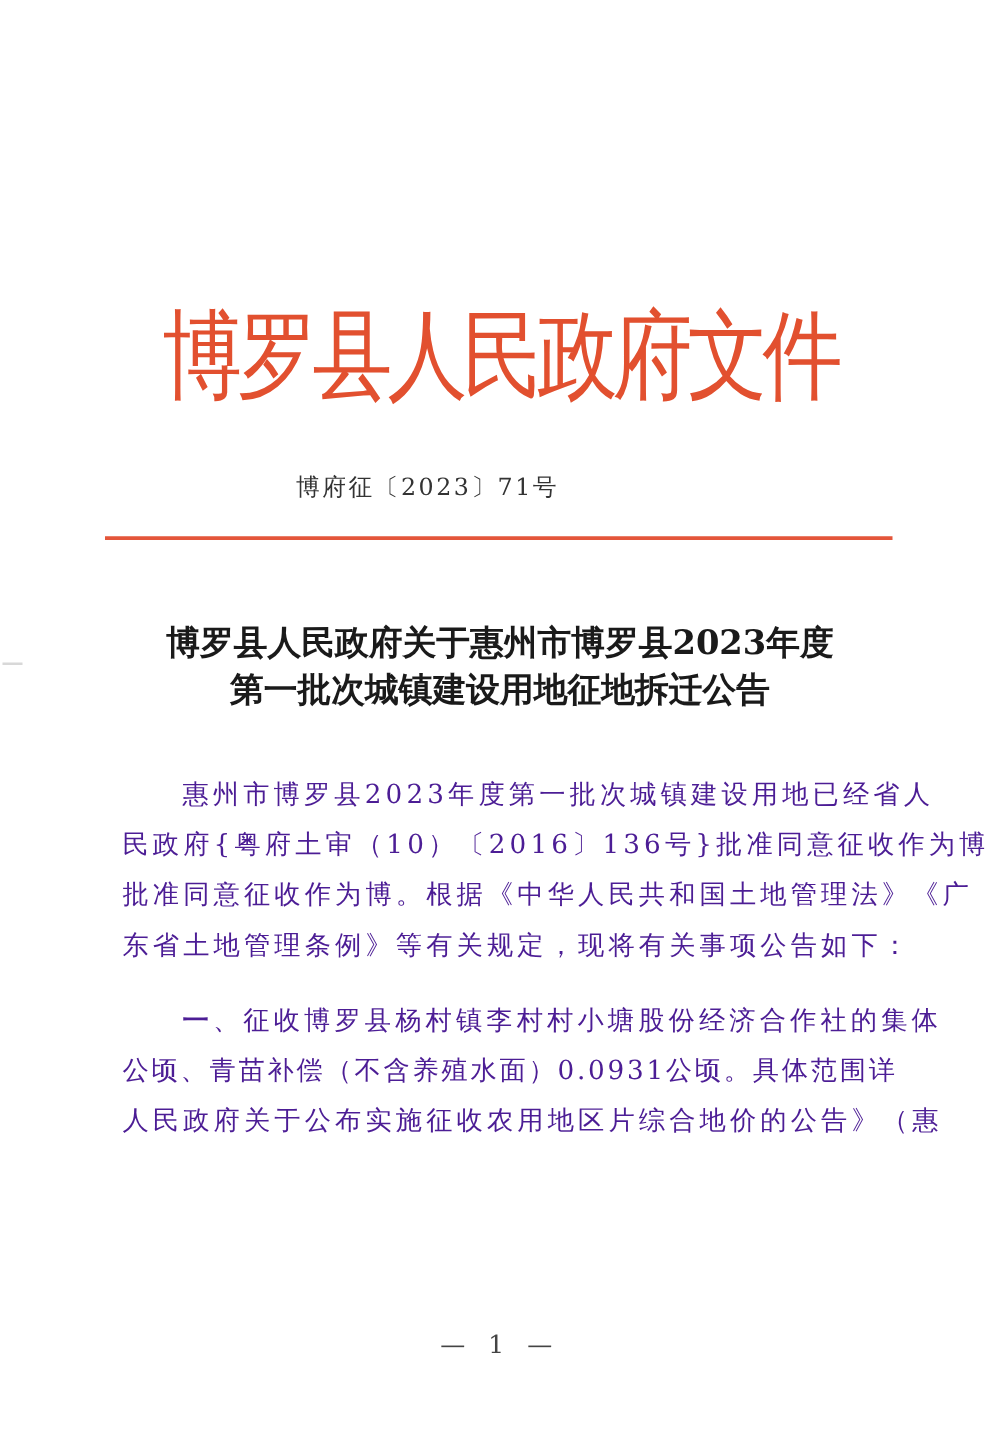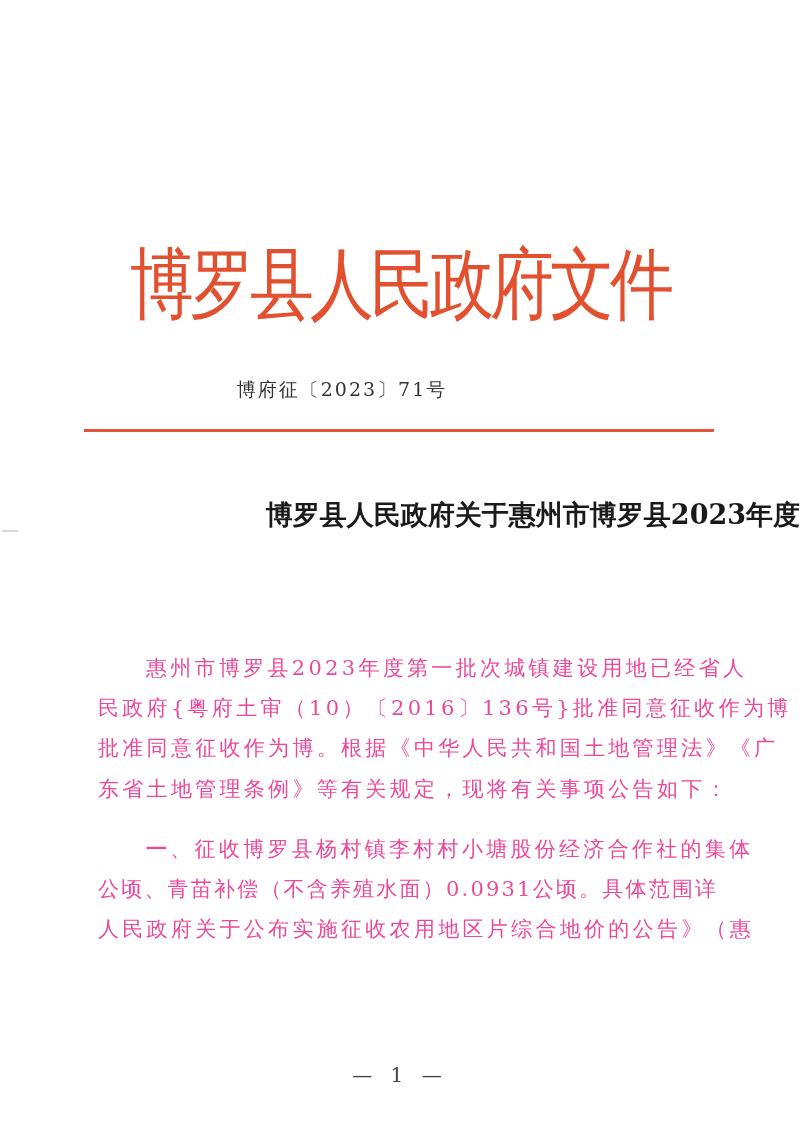--- a/index.html
+++ b/index.html
@@ -68,30 +68,29 @@
     top: 496px;
     text-align: center;
     font-family: "DejaVu Serif", "Liberation Serif", serif;
     font-weight: bold;
     font-size: 27px;
     line-height: 38px;
     color: #1a1a1a;
   }
   .doc-title div {
     white-space: nowrap;
-    text-align: right;
   }
   .body-text {
     position: absolute;
     left: 98px;
-    top: 648px;
+    top: 615px;
     width: 610px;
     font-size: 21px;
     line-height: 40.2px;
-    color: #ec4899;
+    color: #4c1d95;
     letter-spacing: 3.3px;
     text-align: justify;
   }
   .body-text .line {
     display: block;
     white-space: nowrap;
   }
   .body-text .lead {
     font-weight: bold;
   }
@@ -132,20 +131,21 @@
     <span>文</span>
     <span>件</span>
   </div>
 
   <div class="doc-number">博府征〔2023〕71号</div>
 
   <div class="red-rule"></div>
 
   <div class="doc-title">
     <div>博罗县人民政府关于惠州市博罗县2023年度</div>
+    <div>第一批次城镇建设用地征地拆迁公告</div>
   </div>
 
   <div class="body-text">
     <span class="line" style="padding-left:48px;">惠州市博罗县2023年度第一批次城镇建设用地已经省人</span>
     <span class="line">民政府{粤府土审（10）〔2016〕136号}批准同意征收作为博</span>
     <span class="line">批准同意征收作为博。根据《中华人民共和国土地管理法》《广</span>
     <span class="line">东省土地管理条例》等有关规定，现将有关事项公告如下：</span>
     <span class="line" style="padding-left:48px;margin-top:20px;"><b class="lead">一</b><span>、征收博罗县杨村镇李村村小塘股份经济合作社的集体</span></span>
     <span class="line" style="letter-spacing:2.2px;">公顷、青苗补偿（不含养殖水面）0.0931公顷。具体范围详</span>
     <span class="line">人民政府关于公布实施征收农用地区片综合地价的公告》（惠</span>

